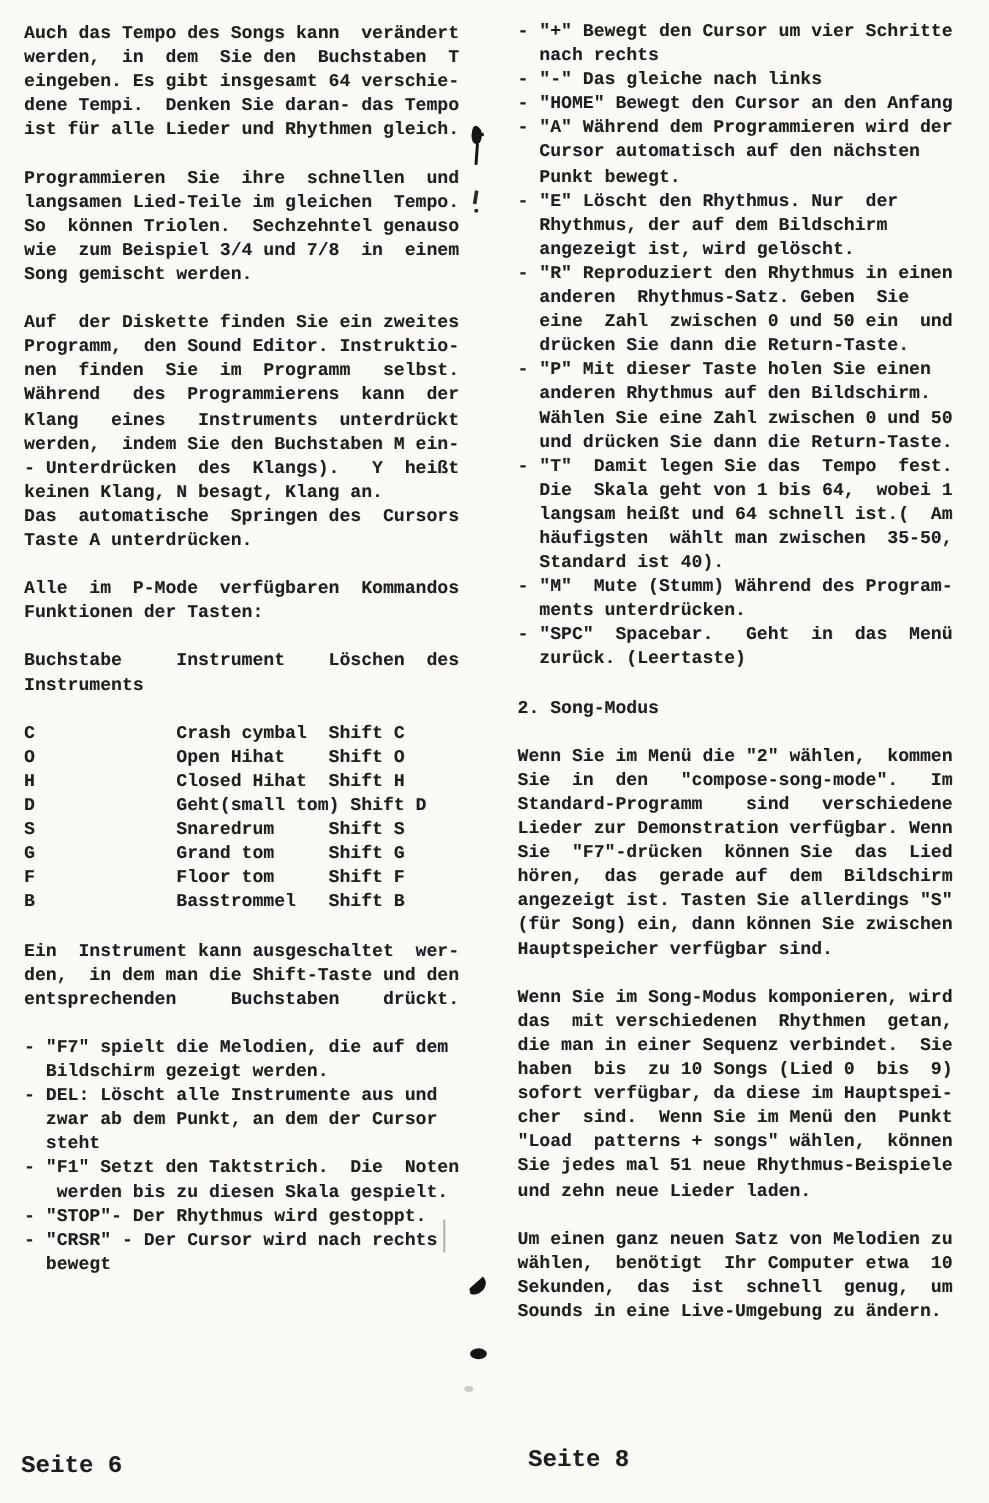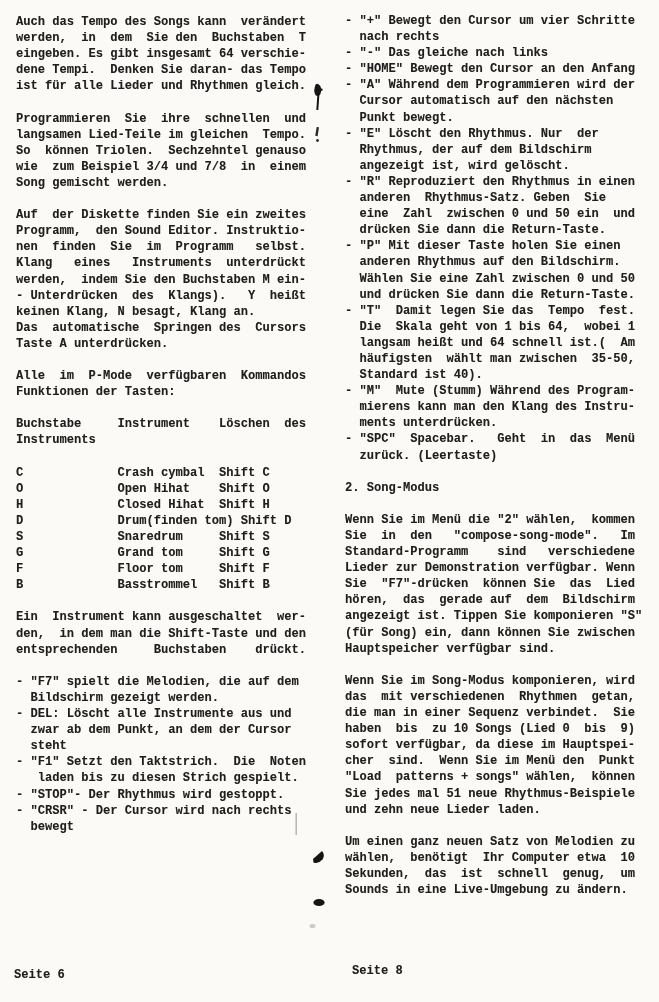--- a/index.html
+++ b/index.html
@@ -19,21 +19,21 @@
     font-size:12px;
     line-height:16.1px;
     font-weight:bold;
     color:#1e1e1e;
     letter-spacing:0.05px;
     text-shadow:0.3px 0 0 rgba(30,30,30,0.35);
   }
   .footer{
     position:absolute;
     white-space:pre;
-    font-size:12px;
+    font-size:16px;
     font-weight:bold;
     color:#1e1e1e;
     letter-spacing:0.05px;
     text-shadow:0.3px 0 0 rgba(30,30,30,0.35);
   }
   .ink-overlay{position:absolute;left:0;top:0;pointer-events:none;}
 </style>
 </head>
 <body style="background: rgb(251, 250, 246);">
 
@@ -50,58 +50,59 @@
         <div class="line">Programmieren  Sie  ihre  schnellen  und</div>
         <div class="line">langsamen Lied-Teile im gleichen  Tempo.</div>
         <div class="line">So  können Triolen.  Sechzehntel genauso</div>
         <div class="line">wie  zum Beispiel 3/4 und 7/8  in  einem</div>
         <div class="line">Song gemischt werden.</div>
       </div>
       <div class="block">
         <div class="line">Auf  der Diskette finden Sie ein zweites</div>
         <div class="line">Programm,  den Sound Editor. Instruktio-</div>
         <div class="line">nen  finden  Sie  im  Programm   selbst.</div>
+        <div class="line">Während   des  Programmierens  kann  der</div>
         <div class="line">Klang   eines   Instruments  unterdrückt</div>
         <div class="line">werden,  indem Sie den Buchstaben M ein-</div>
         <div class="line">- Unterdrücken  des  Klangs).   Y  heißt</div>
         <div class="line">keinen Klang, N besagt, Klang an.</div>
         <div class="line">Das  automatische  Springen des  Cursors</div>
         <div class="line">Taste A unterdrücken.</div>
       </div>
       <div class="block">
         <div class="line">Alle  im  P-Mode  verfügbaren  Kommandos</div>
         <div class="line">Funktionen der Tasten:</div>
       </div>
       <div class="block">
         <div class="line">Buchstabe     Instrument    Löschen  des</div>
         <div class="line">Instruments</div>
       </div>
       <div class="block">
         <div class="line">C             Crash cymbal  Shift C</div>
         <div class="line">O             Open Hihat    Shift O</div>
         <div class="line">H             Closed Hihat  Shift H</div>
-        <div class="line">D             Drum(finden tom) Shift D</div>
+        <div class="line">D             Geht(small tom) Shift D</div>
         <div class="line">S             Snaredrum     Shift S</div>
         <div class="line">G             Grand tom     Shift G</div>
         <div class="line">F             Floor tom     Shift F</div>
         <div class="line">B             Basstrommel   Shift B</div>
       </div>
       <div class="block">
         <div class="line">Ein  Instrument kann ausgeschaltet  wer-</div>
         <div class="line">den,  in dem man die Shift-Taste und den</div>
         <div class="line">entsprechenden     Buchstaben    drückt.</div>
       </div>
       <div class="block">
         <div class="line">- "F7" spielt die Melodien, die auf dem</div>
         <div class="line">  Bildschirm gezeigt werden.</div>
         <div class="line">- DEL: Löscht alle Instrumente aus und</div>
         <div class="line">  zwar ab dem Punkt, an dem der Cursor</div>
         <div class="line">  steht</div>
         <div class="line">- "F1" Setzt den Taktstrich.  Die  Noten</div>
-        <div class="line">   laden bis zu diesen Strich gespielt.</div>
+        <div class="line">   werden bis zu diesen Skala gespielt.</div>
         <div class="line">- "STOP"- Der Rhythmus wird gestoppt.</div>
         <div class="line">- "CRSR" - Der Cursor wird nach rechts</div>
         <div class="line">  bewegt</div>
       </div>
     </div>
   <div class="column" id="col-right" style="left:345px;top:13px">
       <div class="block">
         <div class="line">- "+" Bewegt den Cursor um vier Schritte</div>
         <div class="line">  nach rechts</div>
         <div class="line">- "-" Das gleiche nach links</div>
@@ -119,36 +120,35 @@
         <div class="line">- "P" Mit dieser Taste holen Sie einen</div>
         <div class="line">  anderen Rhythmus auf den Bildschirm.</div>
         <div class="line">  Wählen Sie eine Zahl zwischen 0 und 50</div>
         <div class="line">  und drücken Sie dann die Return-Taste.</div>
         <div class="line">- "T"  Damit legen Sie das  Tempo  fest.</div>
         <div class="line">  Die  Skala geht von 1 bis 64,  wobei 1</div>
         <div class="line">  langsam heißt und 64 schnell ist.(  Am</div>
         <div class="line">  häufigsten  wählt man zwischen  35-50,</div>
         <div class="line">  Standard ist 40).</div>
         <div class="line">- "M"  Mute (Stumm) Während des Program-</div>
-        <div class="line">  mierens kann man den Klang des Instru-</div>
         <div class="line">  ments unterdrücken.</div>
         <div class="line">- "SPC"  Spacebar.   Geht  in  das  Menü</div>
         <div class="line">  zurück. (Leertaste)</div>
       </div>
       <div class="block">
         <div class="line">2. Song-Modus</div>
       </div>
       <div class="block">
         <div class="line">Wenn Sie im Menü die "2" wählen,  kommen</div>
         <div class="line">Sie  in  den   "compose-song-mode".   Im</div>
         <div class="line">Standard-Programm    sind   verschiedene</div>
         <div class="line">Lieder zur Demonstration verfügbar. Wenn</div>
         <div class="line">Sie  "F7"-drücken  können Sie  das  Lied</div>
         <div class="line">hören,  das  gerade auf  dem  Bildschirm</div>
-        <div class="line">angezeigt ist. Tippen Sie komponieren "S"</div>
+        <div class="line">angezeigt ist. Tasten Sie allerdings "S"</div>
         <div class="line">(für Song) ein, dann können Sie zwischen</div>
         <div class="line">Hauptspeicher verfügbar sind.</div>
       </div>
       <div class="block">
         <div class="line">Wenn Sie im Song-Modus komponieren, wird</div>
         <div class="line">das  mit verschiedenen  Rhythmen  getan,</div>
         <div class="line">die man in einer Sequenz verbindet.  Sie</div>
         <div class="line">haben  bis  zu 10 Songs (Lied 0  bis  9)</div>
         <div class="line">sofort verfügbar, da diese im Hauptspei-</div>
         <div class="line">cher  sind.  Wenn Sie im Menü den  Punkt</div>

